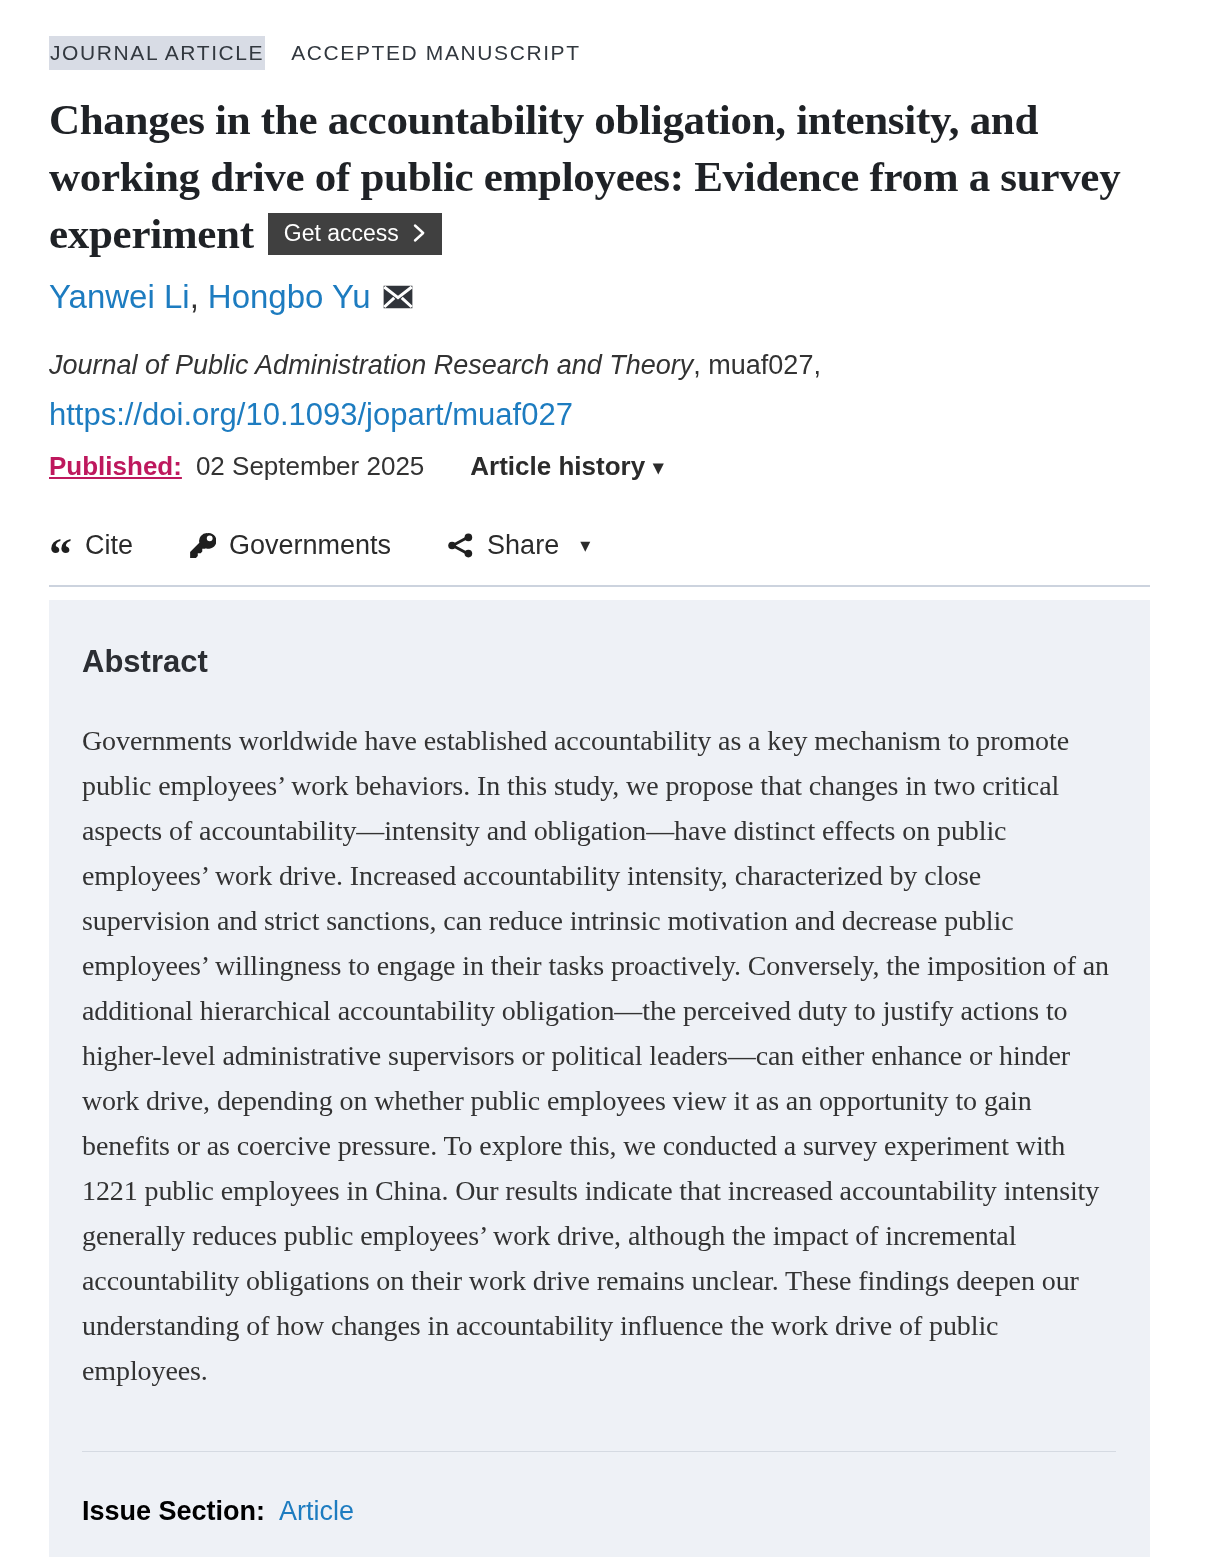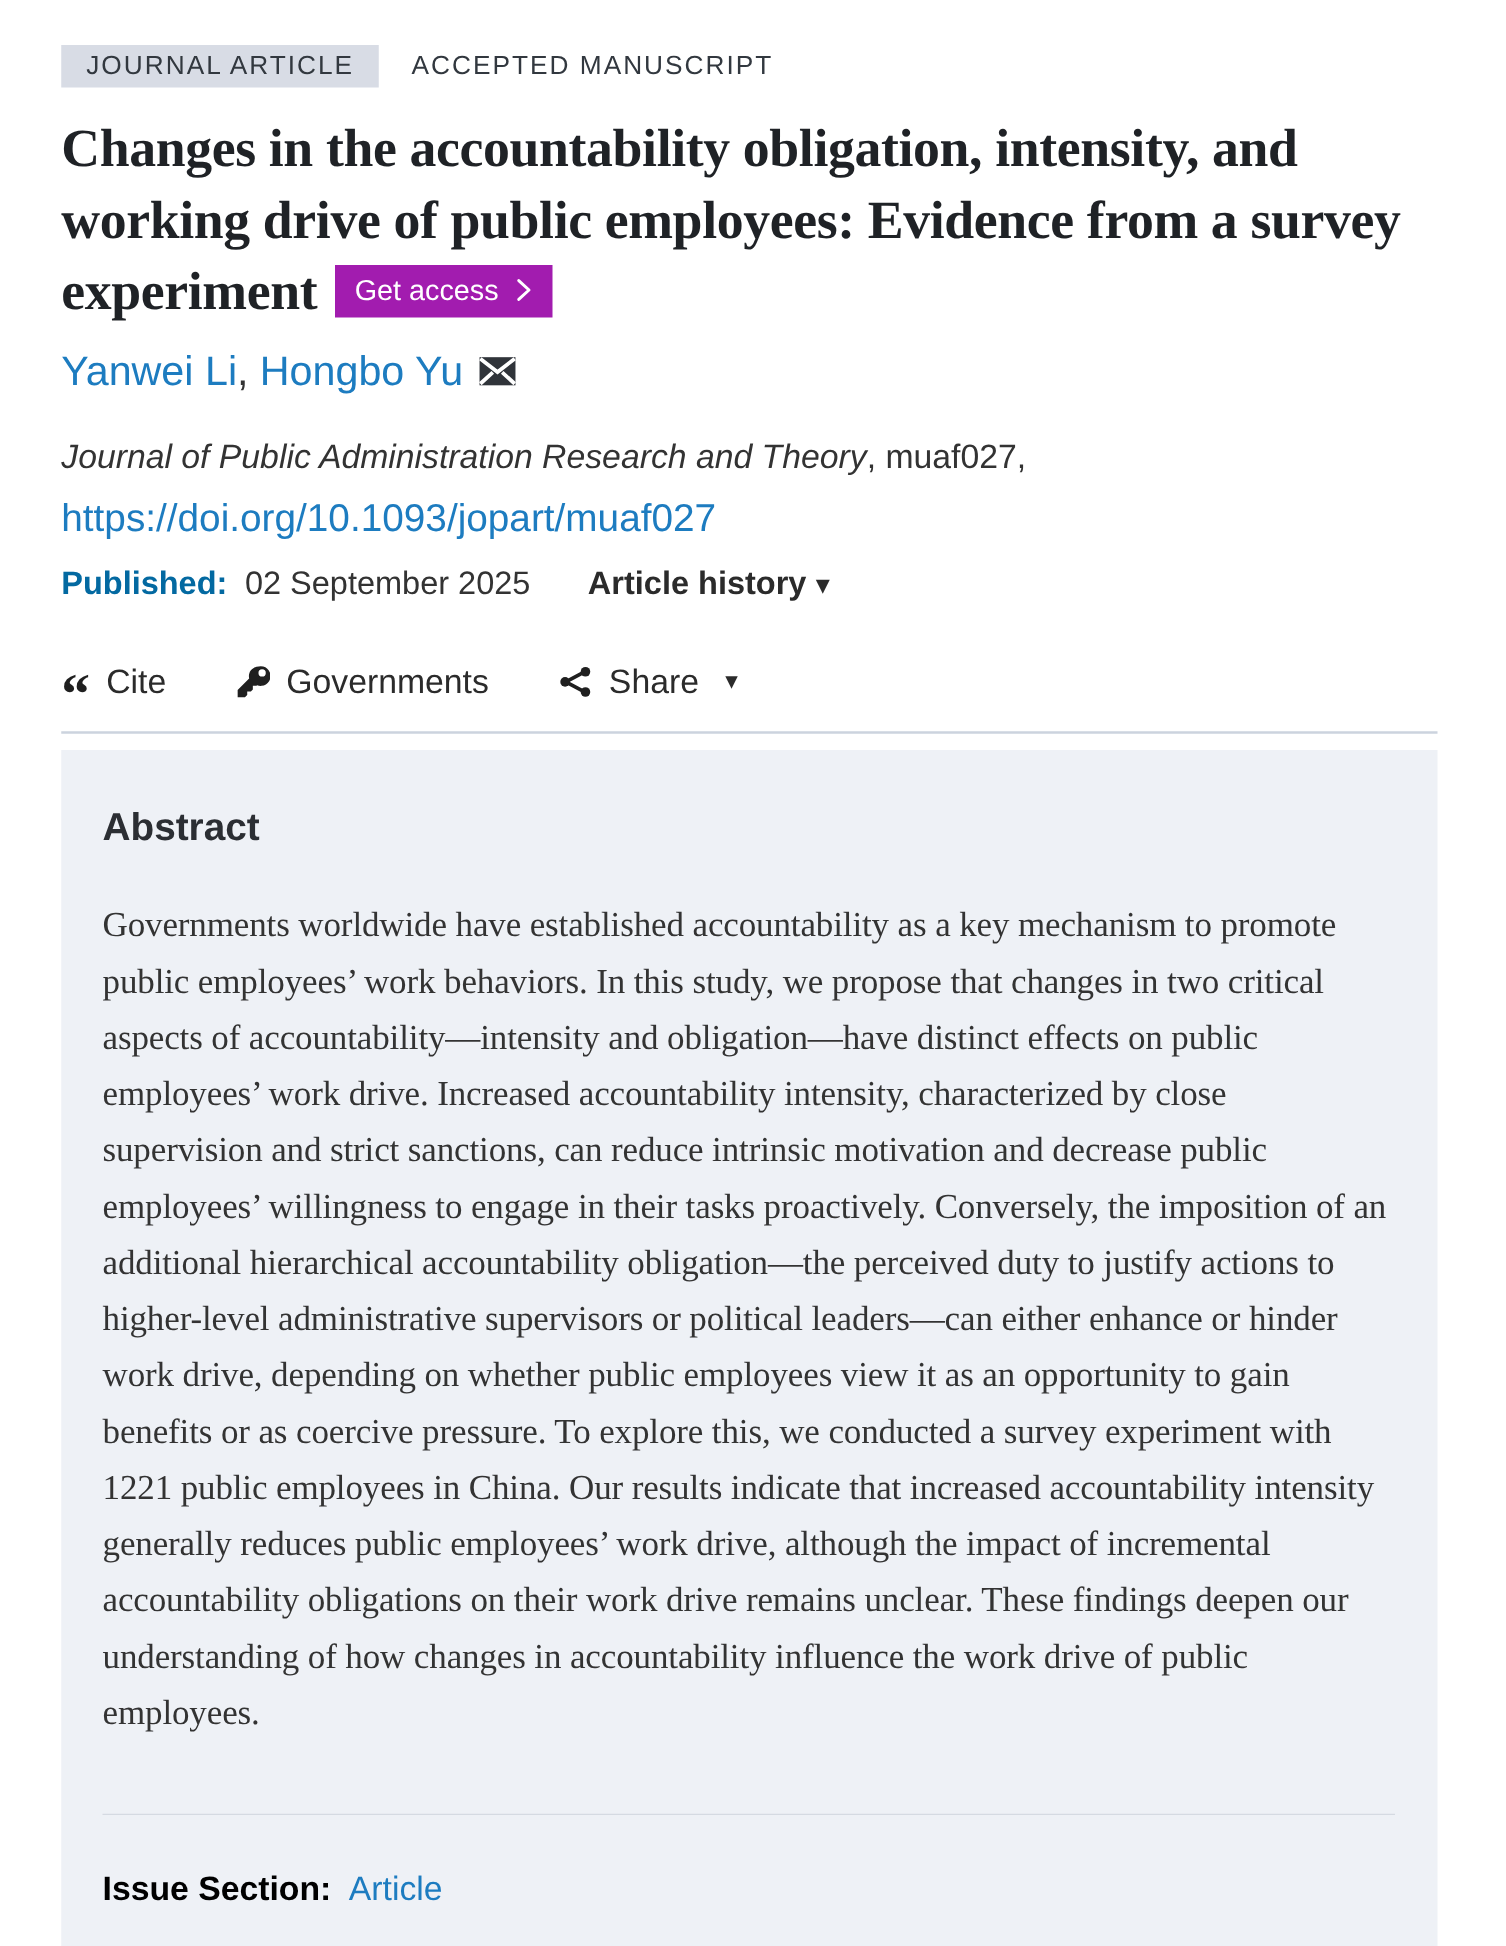--- a/index.html
+++ b/index.html
@@ -12,35 +12,35 @@
     padding: 36px 55px 0 49px;
   }
   .content { width: 1101px; }
 
   
   .badges { display: flex; align-items: center; gap: 26px; margin-bottom: 22px; }
   .badge {
     font-size: 21px; letter-spacing: 1.6px; color: #32383f;
     font-weight: 400;
   }
-  .badge.filled { background: #d8dce5; padding: 5px 20px; }
+  .badge.filled { background: #d8dce5; padding: 5px 1px; }
 
   
   h1.title {
     font-family: "Liberation Serif", serif;
     font-weight: 700;
     font-size: 43px;
     line-height: 1.32;
     color: #1f2226;
     letter-spacing: -0.3px;
     margin-bottom: 16px;
   }
   .get-access-btn {
     display: inline-flex; align-items: center; gap: 14px;
-    background: #a21caf; color: #fff;
+    background: #404040; color: #fff;
     font-family: "Liberation Sans", sans-serif;
     font-weight: 400; letter-spacing: 0;
     font-size: 23px; line-height: 1;
     padding: 9px 16px 10px 16px;
     border: none; cursor: pointer;
     vertical-align: middle;
     margin-left: 14px;
     position: relative; top: -4px;
   }
 
@@ -51,21 +51,21 @@
   .envelope { margin-left: 12px; display: inline-flex; align-items: center; }
 
   
   .citation-line { font-size: 27px; color: #333; line-height: 1.3; margin-bottom: 14px; }
   .journal-name { font-style: italic; }
   .doi-line { font-size: 31px; margin-bottom: 18px; }
   .doi-link { color: #1d7cc0; text-decoration: none; cursor: pointer; }
 
   
   .published-row { display: flex; align-items: baseline; font-size: 26px; margin-bottom: 48px; }
-  .published-label { font-weight: 700; color: #0369a1; }
+  .published-label { font-weight: 700; color: #be185d; text-decoration: underline; }
   .published-date { margin-left: 14px; color: #333; }
   .article-history { font-weight: 700; color: #2b2b2b; margin-left: 46px; cursor: pointer; }
   .caret { font-size: 20px; margin-left: 8px; position: relative; top: -1px; }
 
   
   .toolbar { display: flex; align-items: center; gap: 56px; font-size: 27px; color: #2b2b2b; margin-bottom: 24px; }
   .tool { display: inline-flex; align-items: center; gap: 13px; cursor: pointer; }
   .quote-glyph {
     font-family: "Liberation Serif", serif;
     font-weight: 700; font-size: 46px; line-height: 0.5;

